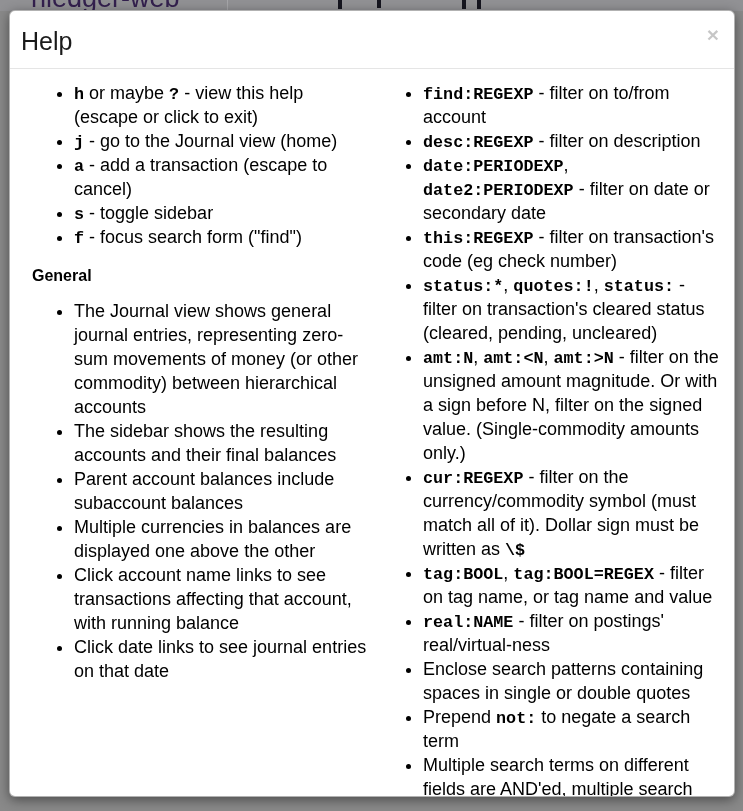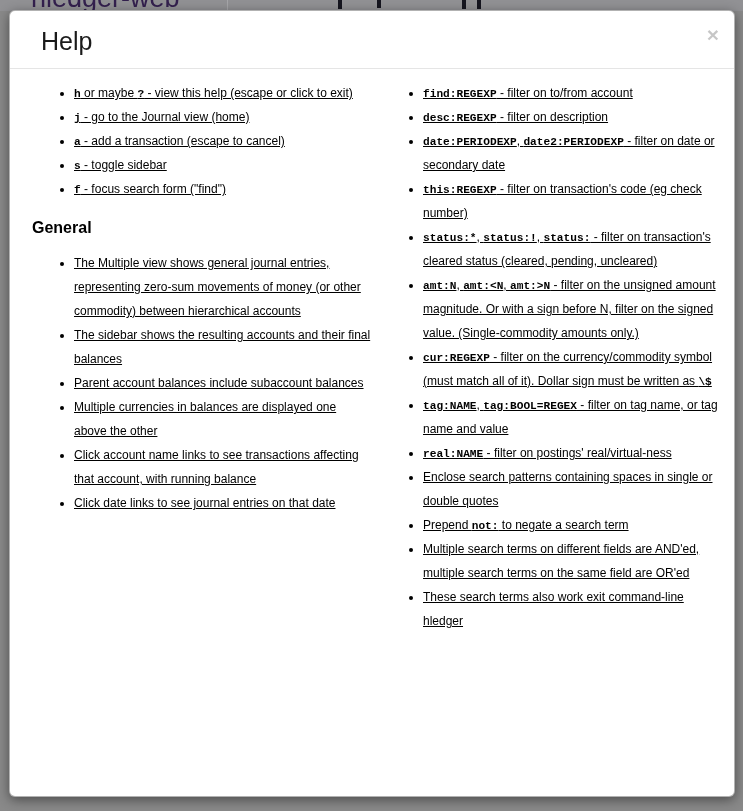--- a/index.html
+++ b/index.html
@@ -37,21 +37,21 @@
     position: absolute; top: 10px; left: 9px;
     width: 726px; height: 787px;
     background: #fff;
     border: 1px solid rgba(0,0,0,0.3);
     border-radius: 6px;
     box-shadow: 0 3px 12px rgba(0,0,0,0.45);
     z-index: 2;
     overflow: hidden;
   }
   .modal-header {
-    padding: 15px 16px 12px 31px;
+    padding: 15px 16px 12px 11px;
     border-bottom: 1px solid #e5e5e5;
     position: relative;
   }
   .modal-title {
     font-size: 25px; font-weight: 400; line-height: 30px; color: #1a1a1a;
   }
   .close-button {
     position: absolute; top: 13px; right: 15px;
     border: none; background: transparent;
     font-size: 21px; font-weight: bold; line-height: 1;
@@ -67,21 +67,21 @@
   .help-col h4 {
     font-size: 16px; font-weight: bold; color: #000;
     margin: 6px 0 12px 0; line-height: 22px;
   }
   .help-col ul {
     margin: 0 0 16px 0;
     padding-left: 42px;
     list-style: disc outside;
   }
   .help-col li {
-    font-size: 12px; line-height: 24px; color: #000; text-decoration: underline;
+    font-size: 18px; line-height: 24px; color: #000;
   }
   .help-col code {
     font-family: "Liberation Mono", monospace;
     font-weight: bold;
     font-size: 0.93em;
     color: #000;
     line-height: 1;
   }
 </style>
 </head>
@@ -105,38 +105,38 @@
     <div class="help-col">
         <ul>
           <li><code>h</code> or maybe <code>?</code> - view this help (escape or click to exit)</li>
           <li><code>j</code> - go to the Journal view (home)</li>
           <li><code>a</code> - add a transaction (escape to cancel)</li>
           <li><code>s</code> - toggle sidebar</li>
           <li><code>f</code> - focus search form ("find")</li>
         </ul>
         <h4>General</h4>
         <ul>
-          <li>The Multiple view shows general journal entries, representing zero-sum movements of money (or other commodity) between hierarchical accounts</li>
+          <li>The Journal view shows general journal entries, representing zero-sum movements of money (or other commodity) between hierarchical accounts</li>
           <li>The sidebar shows the resulting accounts and their final balances</li>
           <li>Parent account balances include subaccount balances</li>
           <li>Multiple currencies in balances are displayed one above the other</li>
           <li>Click account name links to see transactions affecting that account, with running balance</li>
           <li>Click date links to see journal entries on that date</li>
         </ul>
       </div>
     <div class="help-col">
         <ul>
           <li><code>find:REGEXP</code> - filter on to/from account</li>
           <li><code>desc:REGEXP</code> - filter on description</li>
           <li><code>date:PERIODEXP</code>, <code>date2:PERIODEXP</code> - filter on date or secondary date</li>
           <li><code>this:REGEXP</code> - filter on transaction's code (eg check number)</li>
-          <li><code>status:*</code>, <code>status:!</code>, <code>status:</code> - filter on transaction's cleared status (cleared, pending, uncleared)</li>
+          <li><code>status:*</code>, <code>quotes:!</code>, <code>status:</code> - filter on transaction's cleared status (cleared, pending, uncleared)</li>
           <li><code>amt:N</code>, <code>amt:&lt;N</code>, <code>amt:&gt;N</code> - filter on the unsigned amount magnitude. Or with a sign before N, filter on the signed value. (Single-commodity amounts only.)</li>
           <li><code>cur:REGEXP</code> - filter on the currency/commodity symbol (must match all of it). Dollar sign must be written as <code>\$</code></li>
-          <li><code>tag:NAME</code>, <code>tag:BOOL=REGEX</code> - filter on tag name, or tag name and value</li>
+          <li><code>tag:BOOL</code>, <code>tag:BOOL=REGEX</code> - filter on tag name, or tag name and value</li>
           <li><code>real:NAME</code> - filter on postings' real/virtual-ness</li>
           <li>Enclose search patterns containing spaces in single or double quotes</li>
           <li>Prepend <code>not:</code> to negate a search term</li>
           <li>Multiple search terms on different fields are AND'ed, multiple search terms on the same field are OR'ed</li>
           <li>These search terms also work exit command-line hledger</li>
         </ul>
       </div>
   </div>
 </div>
 

